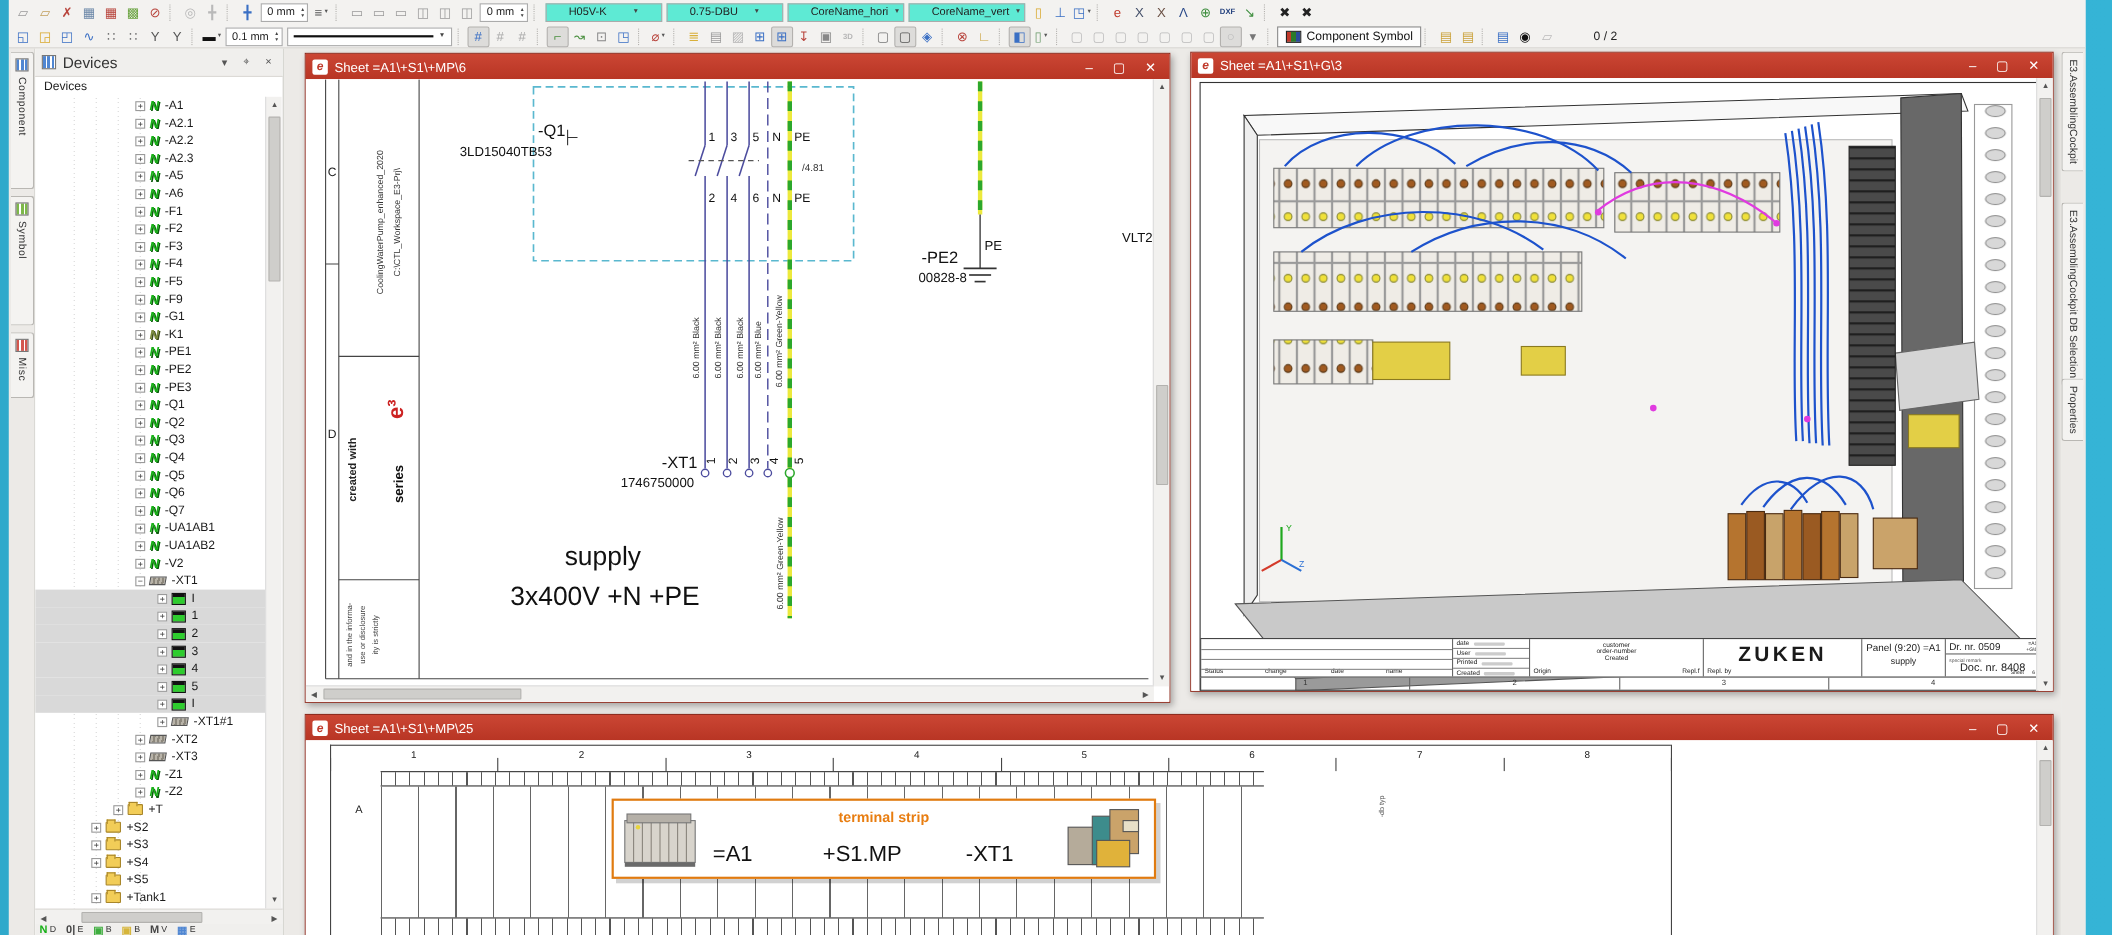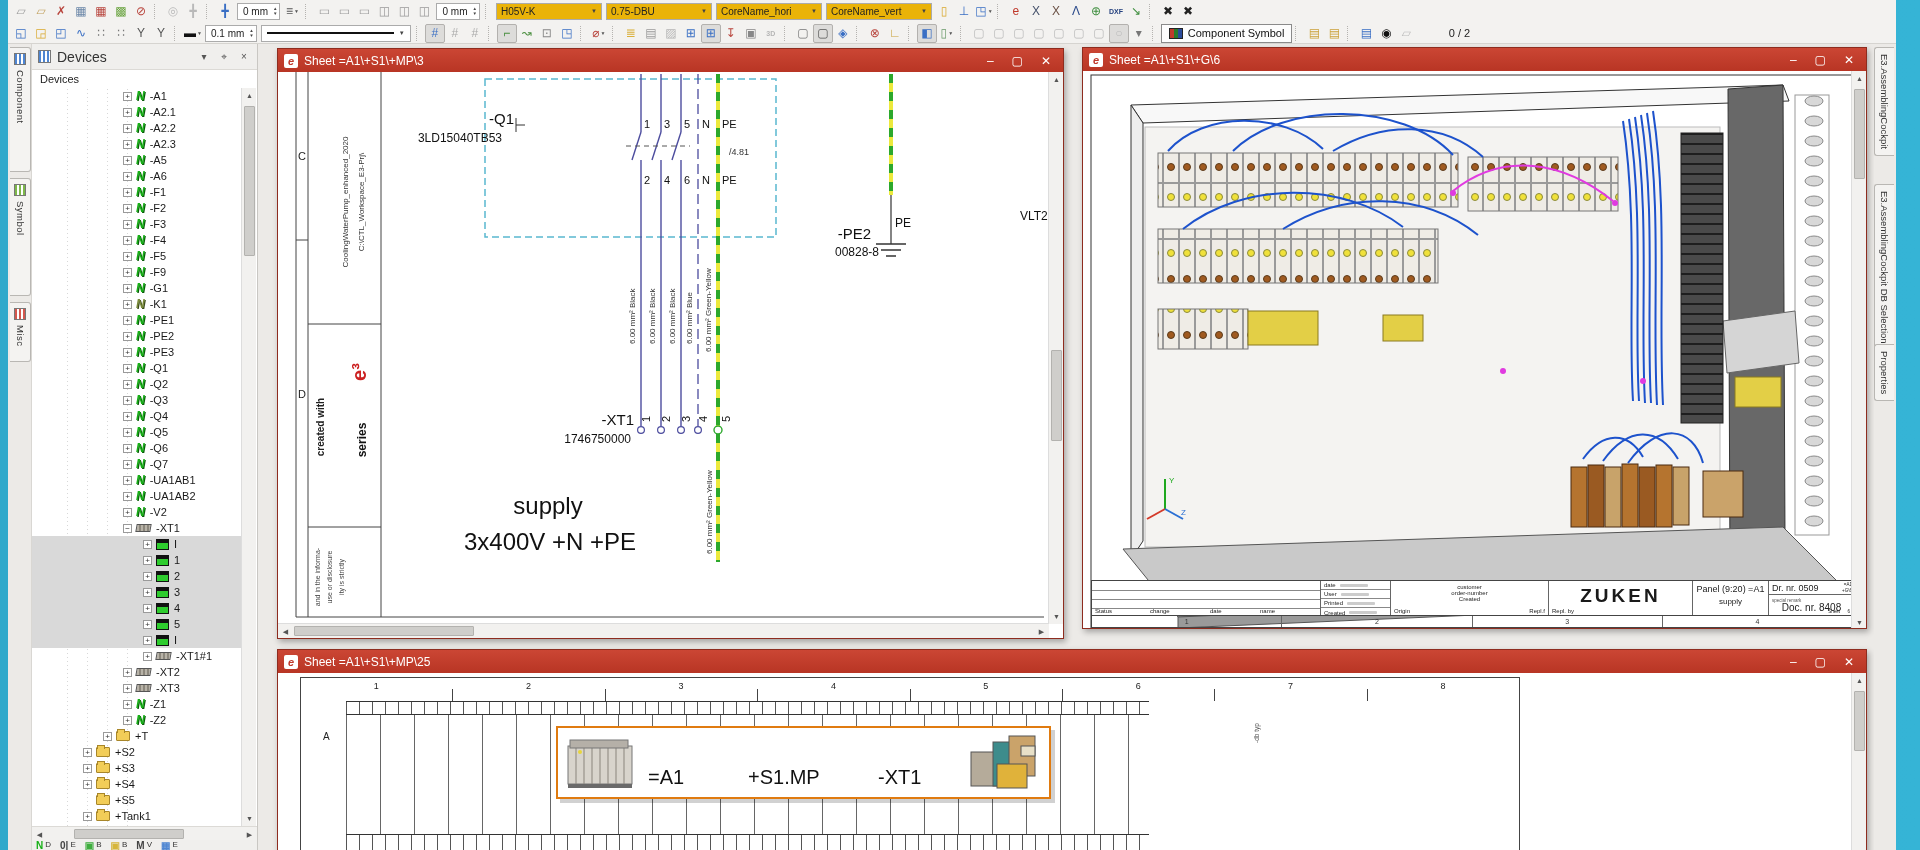--- a/index.html
+++ b/index.html
@@ -8,21 +8,21 @@
   
   #toolbar{position:absolute;left:0;top:0;right:0;height:44px;background:#f3f2f0;border-bottom:1px solid #d6d4d0;z-index:5}
   .tbrow{height:22px;display:flex;align-items:center;padding-left:3px}
   .ico{width:20px;height:19px;display:flex;align-items:center;justify-content:center;font-size:12px;border:1px solid transparent;border-radius:2px;flex:none;cursor:default}
   .ico.p{background:#dddcda;border-color:#b3b1ae}
   .ico .dd{font-size:5px;color:#555;margin-left:1px}
   .badge{font-size:7px;font-weight:bold;letter-spacing:0}
   .tbsep{width:6px;height:15px;border-left:1px dotted #b5b3b0;margin:0 3px 0 3px;flex:none}
   .tbspin{display:flex;align-items:center;height:17px;background:#fff;border:1px solid #ababab;font-size:10px;padding:0 2px 0 5px;margin:0 2px;color:#222;flex:none}
   .tbspin .ud{display:flex;flex-direction:column;font-size:4.5px;color:#444;margin-left:5px;line-height:5px}
-  .tbcombo{display:flex;align-items:center;justify-content:space-between;height:17px;background:#eab308;border:1px solid #ababab;font-size:10px;padding:0 4px;margin:0 2px;color:#222;flex:none;overflow:hidden;white-space:nowrap}
+  .tbcombo{display:flex;align-items:center;justify-content:space-between;height:17px;background:#5eead4;border:1px solid #ababab;font-size:10px;padding:0 20px;margin:0 2px;color:#222;flex:none;overflow:hidden;white-space:nowrap}
   .car{font-size:6px;color:#444;margin-left:5px}
   .tblc{width:150px;height:17px;background:#fff;border:1px solid #ababab;display:flex;align-items:center;padding:0 5px;margin:0 2px;flex:none}
   .lcline{flex:1;height:2px;background:#111}
   .tbbtn{display:flex;align-items:center;height:19px;border:1px solid #8a8a8a;background:#fdfdfd;font-size:11px;padding:0 7px;gap:5px;flex:none;color:#111}
   .cloudico{width:14px;height:11px;background:linear-gradient(90deg,#c0392b 0 4px,#2a7a2a 4px 8px,#2a4a9a 8px 14px);border:1px solid #222;flex:none}
   .tbtxt{font-size:11px;color:#222;width:86px;text-align:center;height:18px;line-height:18px;flex:none}
   
   #dock-left{position:absolute;left:0;top:44px;width:24px;bottom:0;background:#eceae7;border-right:1px solid #d9d7d3}
   .vtab{position:absolute;left:2px;width:21px;background:#f4f3f1;border:1px solid #b9b7b3;border-left:none;border-radius:0 3px 3px 0;display:flex;flex-direction:column;align-items:center;padding-top:5px;gap:5px}
   .vtab .stripe{width:12px;height:12px;border:1px solid #777;flex:none}
@@ -681,21 +681,21 @@
           <span class="l">E</span>
         </div>
       </div>
   </div>
 
   <div id="mdi">
 
     <div class="win" style="left:19px;top:4px;width:787px;height:591px">
       <div class="wtitle">
         <span class="wico">e</span>
-        <span class="wtext">Sheet =A1\+S1\+MP\3</span>
+        <span class="wtext">Sheet =A1\+S1\+MP\6</span>
         <span class="wbtns">
           <span>–</span>
           <span>▢</span>
           <span>✕</span>
         </span>
       </div>
       <div class="wcontent">
         <svg width="787" height="568" viewBox="0 0 787 568">
 
           <line x1="18" y1="0" x2="18" y2="545" stroke="#444" stroke-width="1"></line>
@@ -808,21 +808,21 @@
           <div class="sbbtn" style="left:0">◀</div>
           <div class="sbthumb" style="left:16px;top:2px;width:180px;height:10px"></div>
           <div class="sbbtn" style="right:0">▶</div>
         </div>
       </div>
     </div>
 
     <div class="win" style="left:824px;top:3px;width:785px;height:582px">
       <div class="wtitle">
         <span class="wico">e</span>
-        <span class="wtext">Sheet =A1\+S1\+G\6</span>
+        <span class="wtext">Sheet =A1\+S1\+G\3</span>
         <span class="wbtns">
           <span>–</span>
           <span>▢</span>
           <span>✕</span>
         </span>
       </div>
       <div class="wcontent">
         <svg width="770" height="559" viewBox="0 0 770 559">
           <defs>
             <pattern id="term1" width="16" height="56" patternUnits="userSpaceOnUse">
@@ -1018,20 +1018,21 @@
                 <line x1="26" y1="12" x2="26" y2="50"></line>
                 <line x1="34" y1="12" x2="34" y2="50"></line>
                 <line x1="42" y1="12" x2="42" y2="50"></line>
                 <line x1="50" y1="12" x2="50" y2="50"></line>
                 <line x1="58" y1="12" x2="58" y2="50"></line>
               </g>
             <rect x="4" y="6" width="58" height="8" fill="#b5b0a8" stroke="#777"></rect>
             <circle cx="14" cy="18" r="2" fill="#e8d53a"></circle>
             <rect x="2" y="50" width="64" height="4" fill="#6a6a6a"></rect>
           </svg>
+          <span class="btitle">terminal strip</span>
           <span class="bfield" style="left:90px">=A1</span>
           <span class="bfield" style="left:190px">+S1.MP</span>
           <span class="bfield" style="left:320px">-XT1</span>
           <svg style="position:absolute;right:6px;top:4px" width="76" height="62" viewBox="0 0 76 62">
             <rect x="4" y="20" width="28" height="34" fill="#b5ab9a" stroke="#555"></rect>
             <rect x="26" y="10" width="22" height="44" fill="#3d8c8c" stroke="#555"></rect>
             <rect x="42" y="4" width="26" height="40" fill="#caa36a" stroke="#555"></rect>
             <rect x="30" y="32" width="30" height="24" fill="#e0b23a" stroke="#555"></rect>
             <rect x="54" y="14" width="14" height="10" fill="#e8e0c8" stroke="#555"></rect>
           </svg>

